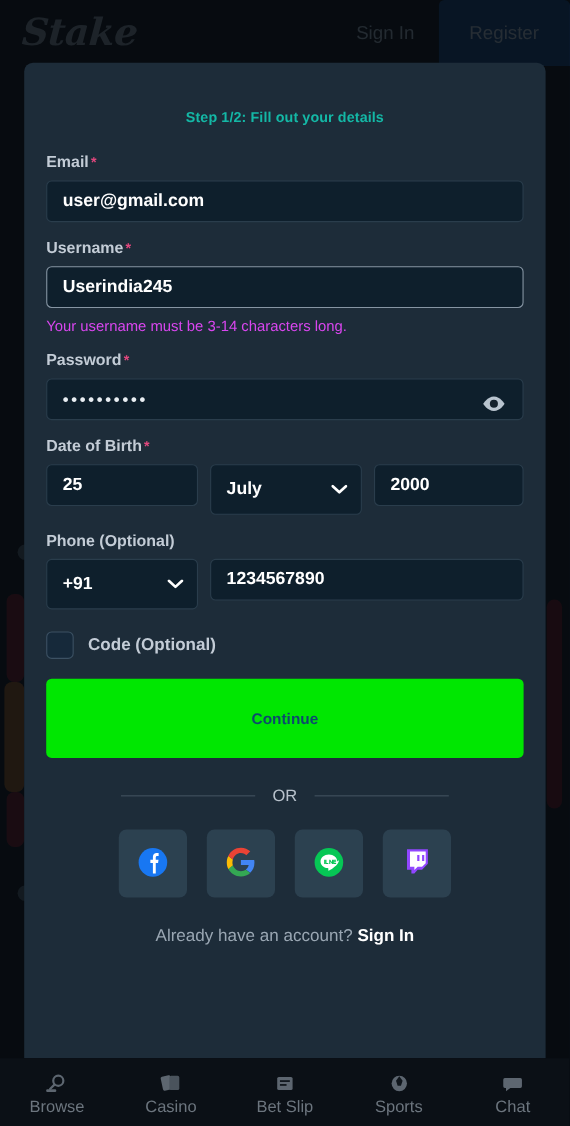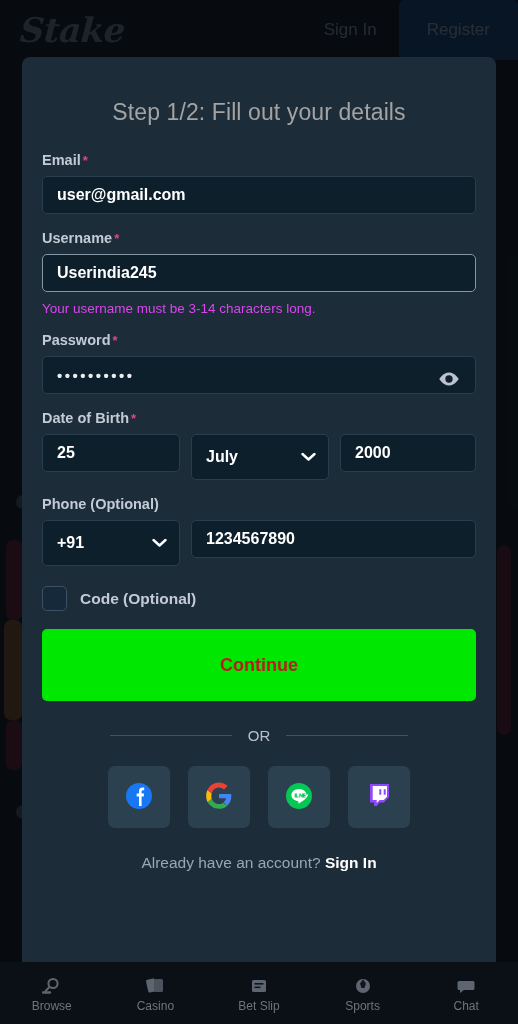--- a/index.html
+++ b/index.html
@@ -108,23 +108,23 @@
     background: #1d2c39;
     border-top-left-radius: 8px;
     border-top-right-radius: 8px;
     z-index: 10;
     padding: 24px 20px 0 20px;
     overflow: hidden;
   }
 
   .modal-title {
     text-align: center;
-    font-size: 23px;
-    font-weight: normal;
-    color: #a3a3a3;
+    font-size: 13px;
+    font-weight: bold;
+    color: #14b8a6;
     margin-top: 18px;
     margin-bottom: 26px;
     letter-spacing: 0.1px;
   }
 
   .field { margin-bottom: 16px; }
 
   .label {
     font-size: 14.5px;
     font-weight: bold;
@@ -229,22 +229,22 @@
     font-weight: bold;
     color: #c3ccd6;
   }
 
   .btn-continue {
     width: 100%;
     height: 72px;
     background: #00e701;
     border: none;
     border-radius: 5px;
-    color: #b91c1c;
-    font-size: 18px;
+    color: #0c4a6e;
+    font-size: 14px;
     font-weight: bold;
     font-family: "Liberation Sans", sans-serif;
     cursor: pointer;
     display: flex;
     align-items: center;
     justify-content: center;
   }
 
   .or-row {
     display: flex;
@@ -300,21 +300,21 @@
   .nav-item {
     flex: 1;
     display: flex;
     flex-direction: column;
     align-items: center;
     justify-content: center;
     gap: 4px;
     color: #5d6670;
   }
   .nav-label {
-    font-size: 12px;
+    font-size: 15px;
     color: #6c757e;
   }
   .nav-icon { height: 18px; display: flex; align-items: flex-end; }
 </style>
 </head>
 <body>
 
 <div id="app">
 
   <div class="bg-page">

